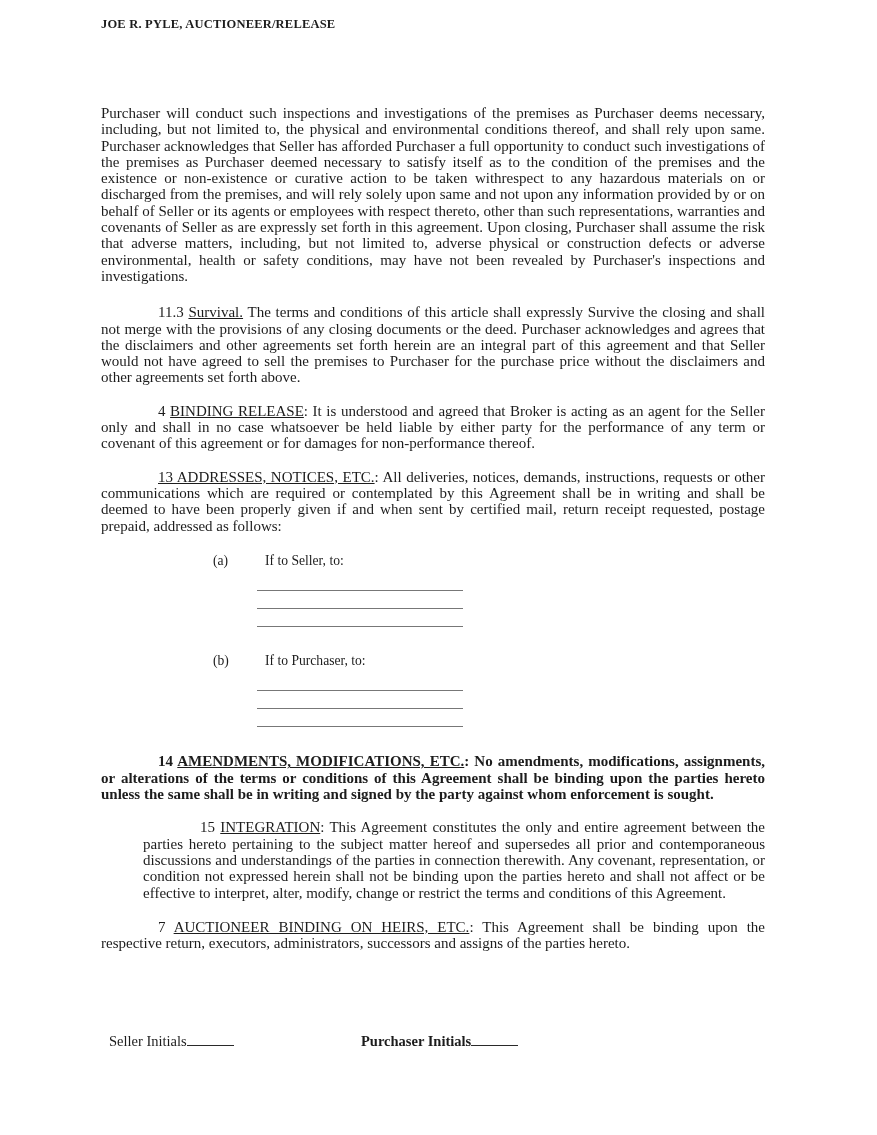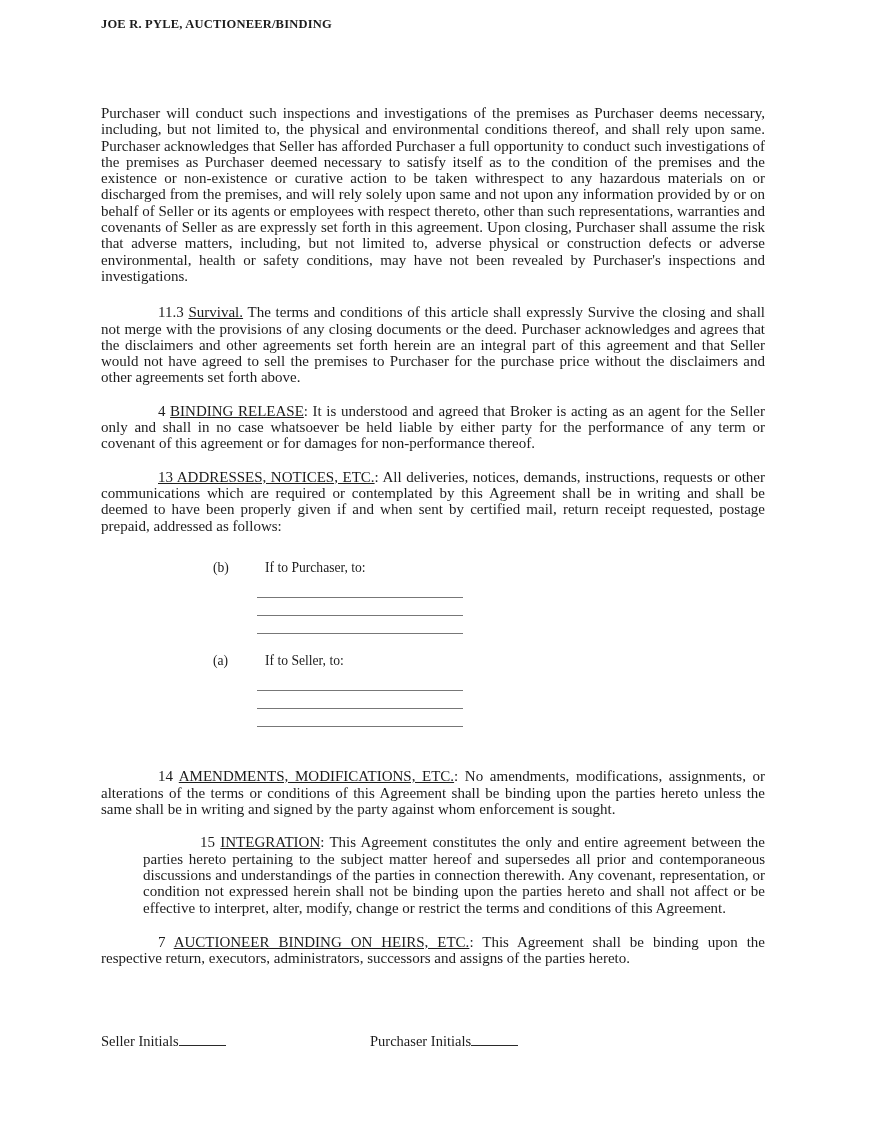--- a/index.html
+++ b/index.html
@@ -32,21 +32,21 @@
     font-size: 15px;
     line-height: 16.3px;
     text-align: justify;
   }
   p.intro { margin-top: 73px; }
   p.sec   { text-indent: 57px; }
   .u      { text-decoration: underline; }
   .sec-113 { margin-top: 20px; }
   .sec-12  { margin-top: 17px; }
   .sec-13  { margin-top: 17px; }
-  .sec-14  { margin-top: 41px; }
+  .sec-14  { margin-top: 26px; font-weight: bold; }
   .sec-15  { margin-top: 17px; margin-left: 42px; }
   .sec-16  { margin-top: 18px; }
   .addr-block {
     font-size: 13.6px;
     line-height: 16.3px;
   }
   .addr-block.block-a { margin-top: 19px; }
   .addr-block.block-b { margin-top: 26px; }
   .addr-label {
     display: inline-block;
@@ -67,54 +67,54 @@
     width: 664px;
     height: 22px;
     font-size: 14.5px;
     line-height: 17px;
   }
   .init-group {
     position: absolute;
     top: 0;
     white-space: nowrap;
   }
-  .init-group.seller    { left: 0; }
-  .init-group.purchaser { left: 269px; }
+  .init-group.seller    { left: 8px; }
+  .init-group.purchaser { left: 260px; font-weight: bold; }
   .init-line {
     display: inline-block;
     width: 47px;
     height: 14px;
     border-bottom: 1px solid #2a2a2a;
     vertical-align: baseline;
   }
 </style>
 </head>
 <body>
 
 <div class="page">
 
-  <div class="doc-header">JOE R. PYLE, AUCTIONEER/BINDING</div>
+  <div class="doc-header">JOE R. PYLE, AUCTIONEER/RELEASE</div>
 
   <p class="intro">Purchaser will conduct such inspections and investigations of the premises as Purchaser deems necessary, including, but not limited to, the physical and environmental conditions thereof, and shall rely upon same. Purchaser acknowledges that Seller has afforded Purchaser a full opportunity to conduct such investigations of the premises as Purchaser deemed necessary to satisfy itself as to the condition of the premises and the existence or non-existence or curative action to be taken withrespect to any hazardous materials on or discharged from the premises, and will rely solely upon same and not upon any information provided by or on behalf of Seller or its agents or employees with respect thereto, other than such representations, warranties and covenants of Seller as are expressly set forth in this agreement. Upon closing, Purchaser shall assume the risk that adverse matters, including, but not limited to, adverse physical or construction defects or adverse environmental, health or safety conditions, may have not been revealed by Purchaser's inspections and investigations.</p>
 
   <p class="sec sec-113"><span>11.3 </span><span class="u">Survival.</span><span> The terms and conditions of this article shall expressly Survive the closing and shall not merge with the provisions of any closing documents or the deed. Purchaser acknowledges and agrees that the disclaimers and other agreements set forth herein are an integral part of this agreement and that Seller would not have agreed to sell the premises to Purchaser for the purchase price without the disclaimers and other agreements set forth above.</span></p>
 
   <p class="sec sec-12"><span>4 </span><span class="u">BINDING RELEASE</span><span>: It is understood and agreed that Broker is acting as an agent for the Seller only and shall in no case whatsoever be held liable by either party for the performance of any term or covenant of this agreement or for damages for non-performance thereof.</span></p>
 
   <p class="sec sec-13"><span></span><span class="u">13 ADDRESSES, NOTICES, ETC.</span><span>: All deliveries, notices, demands, instructions, requests or other communications which are required or contemplated by this Agreement shall be in writing and shall be deemed to have been properly given if and when sent by certified mail, return receipt requested, postage prepaid, addressed as follows:</span></p>
 
-  <div class="addr-block block-b">
-    <div class="addr-row"><span class="addr-label">(b)</span><span>If to Purchaser, to:</span></div>
+  <div class="addr-block block-a">
+    <div class="addr-row"><span class="addr-label">(a)</span><span>If to Seller, to:</span></div>
     <div class="addr-line first"></div>
     <div class="addr-line"></div>
     <div class="addr-line"></div>
   </div>
 
-  <div class="addr-block block-a">
-    <div class="addr-row"><span class="addr-label">(a)</span><span>If to Seller, to:</span></div>
+  <div class="addr-block block-b">
+    <div class="addr-row"><span class="addr-label">(b)</span><span>If to Purchaser, to:</span></div>
     <div class="addr-line first"></div>
     <div class="addr-line"></div>
     <div class="addr-line"></div>
   </div>
 
   <p class="sec sec-14"><span>14 </span><span class="u">AMENDMENTS, MODIFICATIONS, ETC.</span><span>: No amendments, modifications, assignments, or alterations of the terms or conditions of this Agreement shall be binding upon the parties hereto unless the same shall be in writing and signed by the party against whom enforcement is sought.</span></p>
 
   <p class="sec sec-15"><span>15 </span><span class="u">INTEGRATION</span><span>: This Agreement constitutes the only and entire agreement between the parties hereto pertaining to the subject matter hereof and supersedes all prior and contemporaneous discussions and understandings of the parties in connection therewith. Any covenant, representation, or condition not expressed herein shall not be binding upon the parties hereto and shall not affect or be effective to interpret, alter, modify, change or restrict the terms and conditions of this Agreement.</span></p>
 
   <p class="sec sec-16"><span>7 </span><span class="u">AUCTIONEER BINDING ON HEIRS, ETC.</span><span>: This Agreement shall be binding upon the respective return, executors, administrators, successors and assigns of the parties hereto.</span></p>

